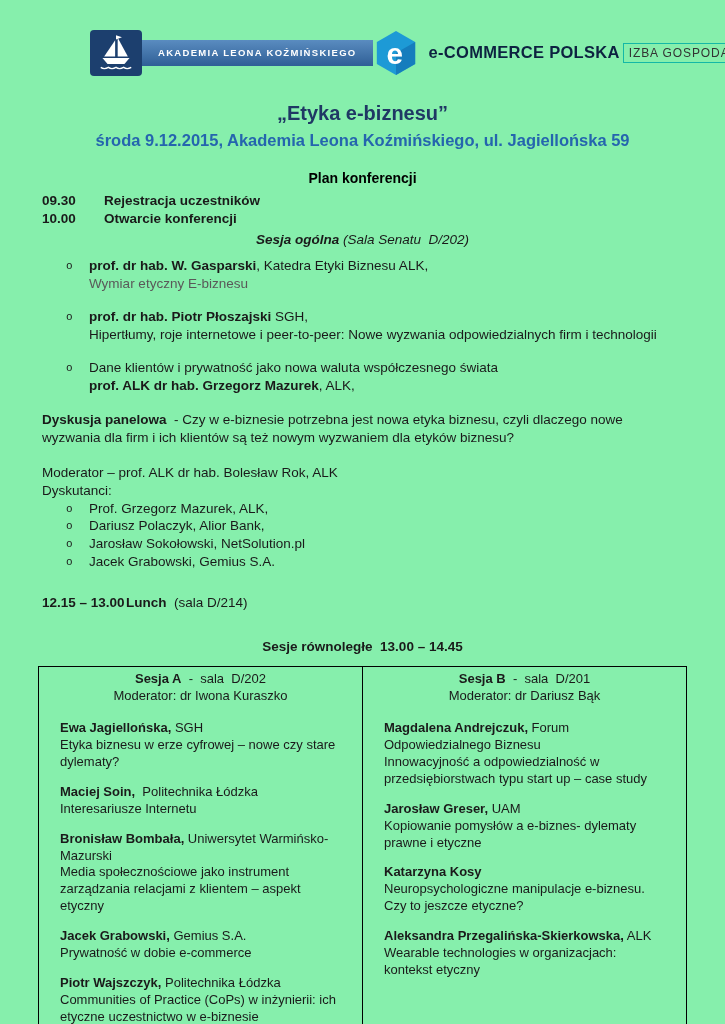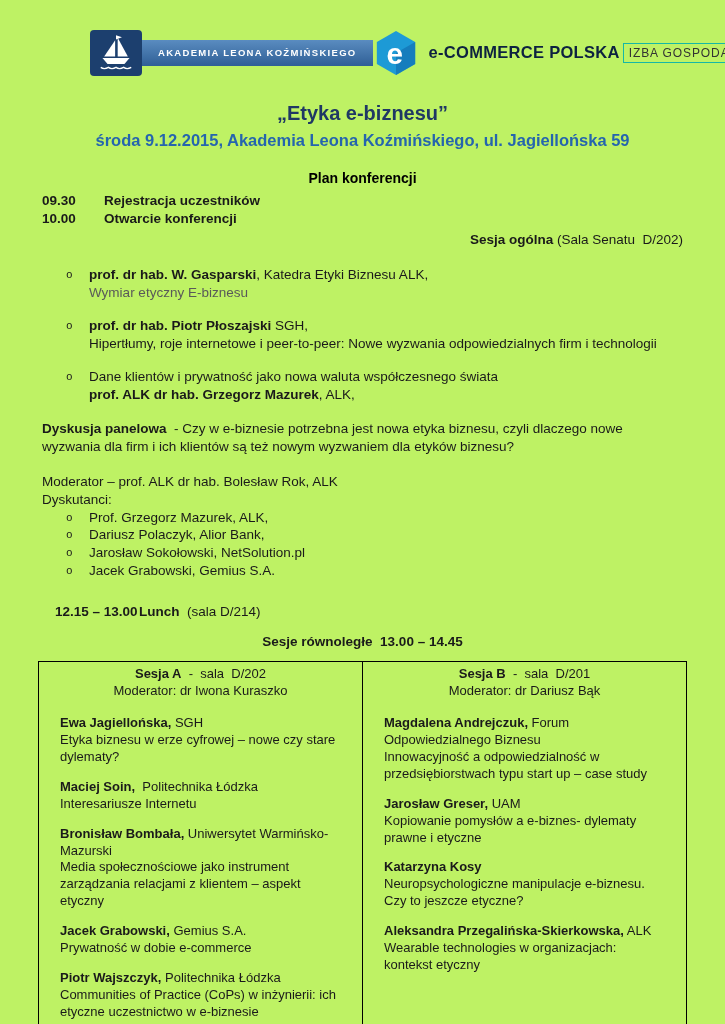--- a/index.html
+++ b/index.html
@@ -3,21 +3,21 @@
 <meta charset="utf-8">
 <style>
   * { box-sizing: border-box; margin: 0; padding: 0; }
   html, body { background: #ffffff; }
   body { font-family: "Liberation Sans", sans-serif; color: #1a1a1a; }
   .page {
     position: relative;
     width: 725px;
     height: 1024px;
     margin: 0 auto;
-    background: #bef264;
+    background: #86efac;
     overflow: hidden;
   }
   .pre { white-space: pre-wrap; }
 
   
   .masthead {
     display: flex;
     justify-content: space-between;
     align-items: flex-start;
     padding: 30px 68px 0 90px;
@@ -83,42 +83,42 @@
     font-weight: bold;
     color: #000000;
   }
 
   
   .content { padding: 6px 42px 0; font-size: 13.5px; line-height: 1.32; }
 
   .sched-row { display: flex; font-weight: bold; }
   .sched-time { width: 62px; flex: 0 0 auto; }
 
-  .session-line { text-align: right; margin: 3px 0 18px; }
+  .session-line { text-align: center; margin: 3px 0 9px; font-style: italic; }
   .session-line b { font-weight: bold; }
 
   .speaker { display: flex; padding-left: 24px; margin: 7px 0 15px; }
   .bullet {
     width: 23px; flex: 0 0 auto;
     font-family: "Liberation Mono", monospace;
     font-size: 11px; padding-top: 2px;
   }
   .speaker-body { flex: 1; }
   .muted { color: #595959; }
 
   .panel-para { margin-top: 17px; }
   .moderator-line { margin-top: 17px; }
   .disc-item { display: flex; padding-left: 24px; }
   .disc-item .bullet { padding-top: 2px; }
 
-  .lunch-row { display: flex; margin-top: 23px; margin-left: 13px; }
+  .lunch-row { display: flex; margin-top: 23px; }
   .lunch-time { width: 84px; flex: 0 0 auto; font-weight: bold; }
   .lunch-label { font-weight: bold; }
 
-  .parallel-heading { text-align: center; font-weight: bold; margin: 12px 0 11px; font-size: 13.5px; }
+  .parallel-heading { text-align: center; font-weight: bold; margin: 26px 0 11px; font-size: 13.5px; }
 
   table.sessions {
     width: calc(100% + 8px);
     margin-left: -4px;
     border-collapse: collapse;
     table-layout: fixed;
   }
   table.sessions td {
     border: 1px solid #000000;
     width: 50%;

